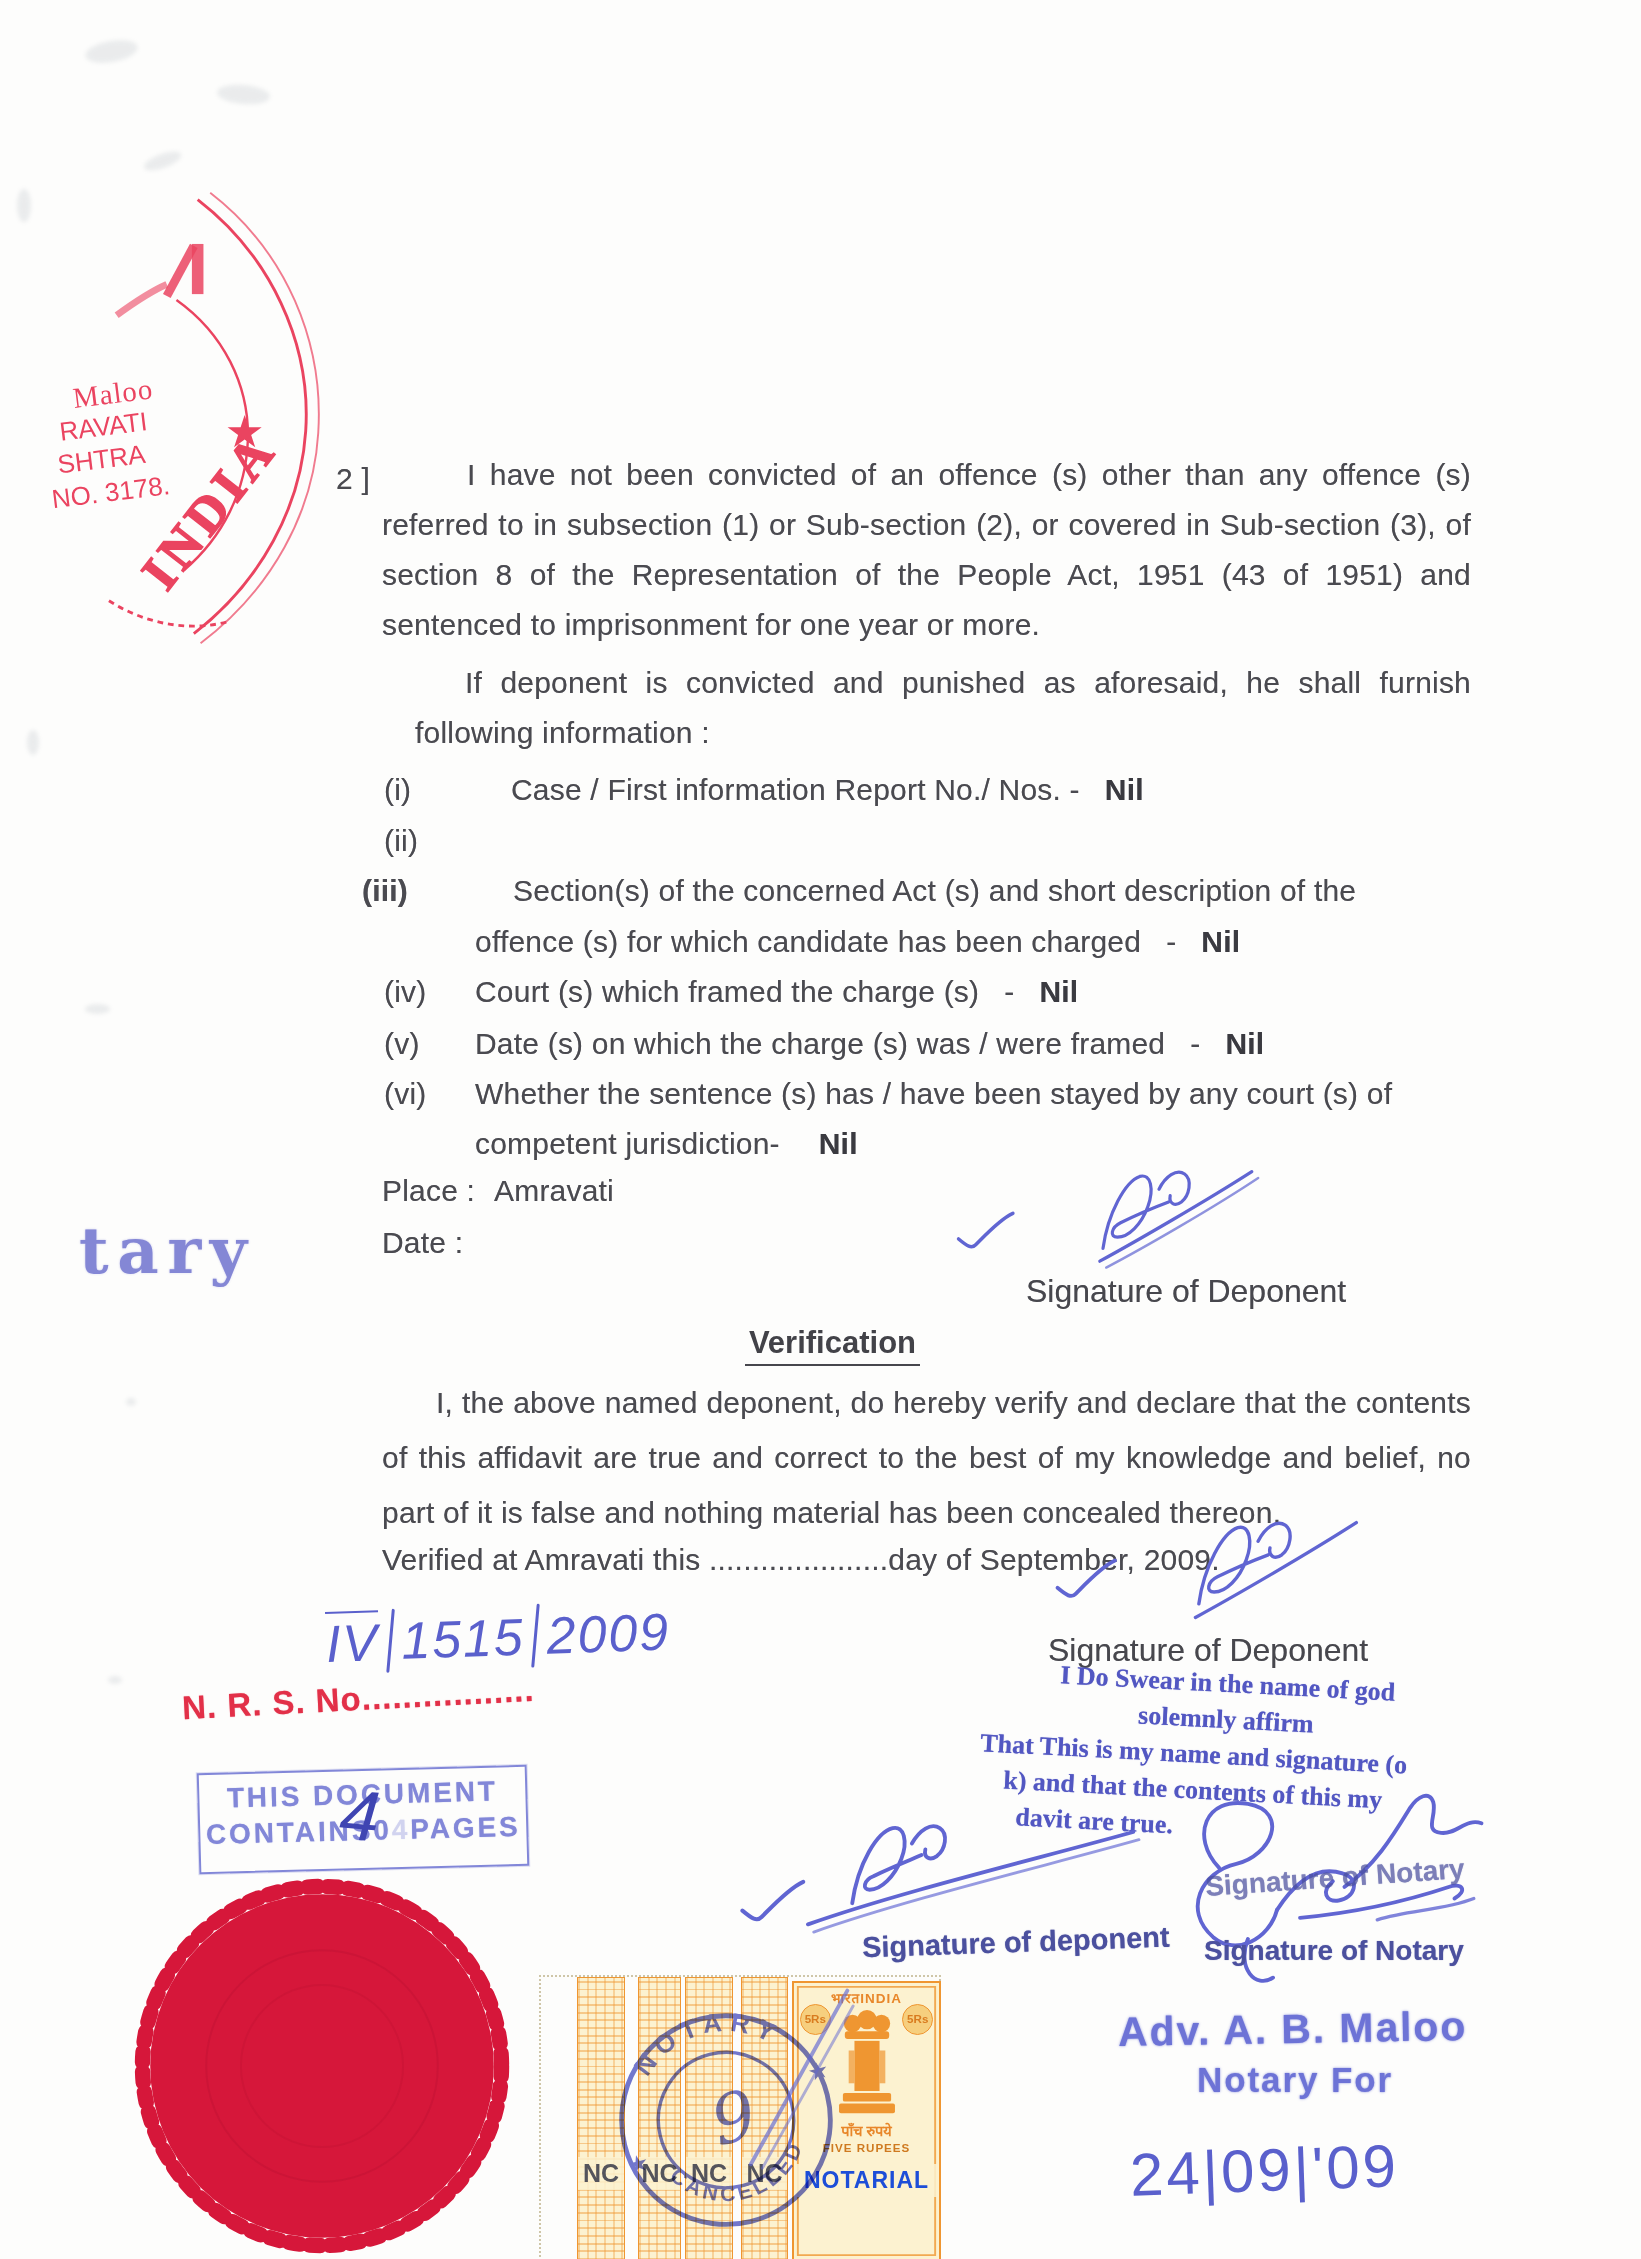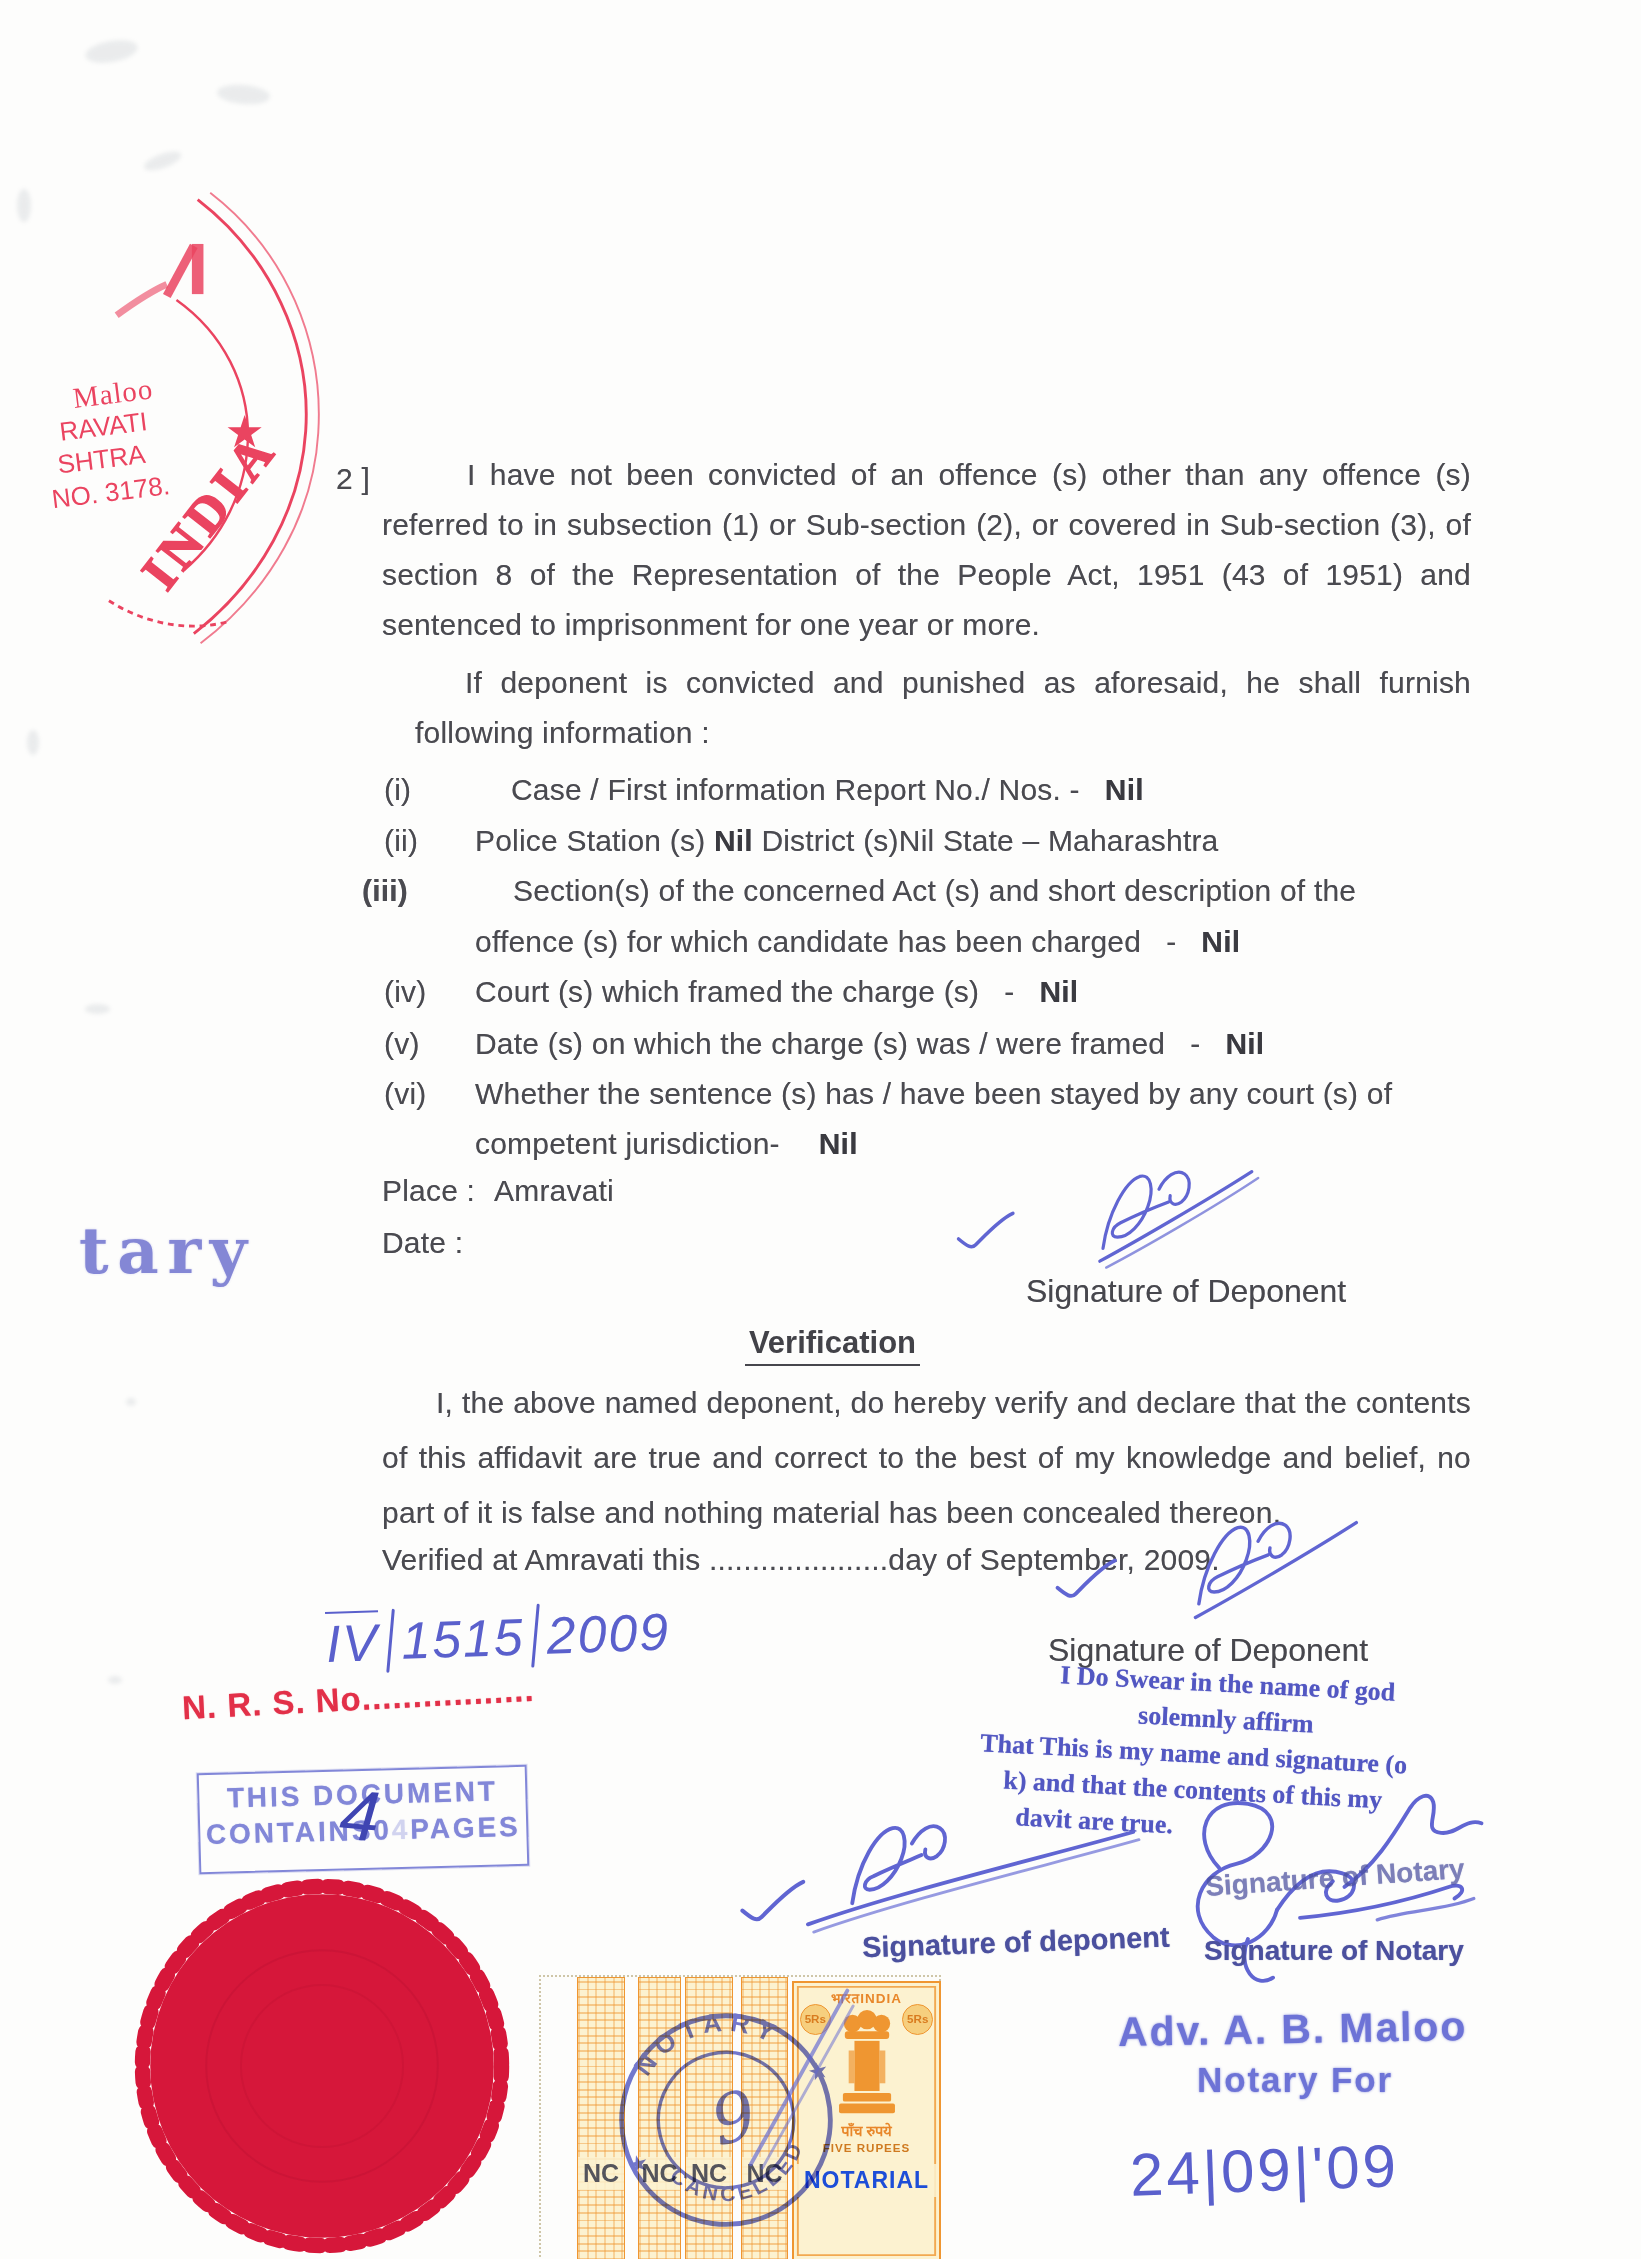--- a/index.html
+++ b/index.html
@@ -91,25 +91,20 @@
   <div class="abs doc just" style="left:382px;top:450px;width:1089px;text-indent:85px;">I  have not been convicted of an offence (s) other than any offence (s) referred to in subsection (1) or Sub-section (2), or covered in Sub-section (3), of section 8 of the Representation of the People Act, 1951 (43 of 1951) and sentenced to imprisonment for one year or more.</div>
 
   <div class="abs doc just" style="left:415px;top:658px;width:1056px;text-indent:50px;">If deponent is convicted and punished as aforesaid, he shall furnish following information :</div>
 
   <div class="abs doc" style="left:384px;top:765px;">(i)</div>
   <div class="abs doc" style="left:475px;top:765px;margin-left:36px;">
     <span>Case / First information Report No./ Nos. -</span><span class="nil gap">Nil</span>
   </div>
 
   <div class="abs doc" style="left:384px;top:816px;">(ii)</div>
-  <div class="abs doc" style="left:475px;top:816px;">
-    <span>Police Station (s)</span>
-    <span class="nil">Nil</span>
-    <span>District  (s)Nil  State – Maharashtra</span>
-  </div>
 
   <div class="abs doc bold" style="left:362px;top:866px;text-align:right;">(iii)</div>
   <div class="abs doc" style="left:475px;top:866px;width:999px;margin-left:38px;">Section(s) of the concerned Act (s) and short description of the</div>
   <div class="abs doc" style="left:475px;top:917px;">
     <span>offence (s) for which candidate has been charged</span><span class="gap">-</span><span class="nil gap">Nil</span>
   </div>
 
   <div class="abs doc" style="left:384px;top:967px;">(iv)</div>
   <div class="abs doc" style="left:475px;top:967px;">
     <span>Court (s) which framed the charge (s)</span><span class="gap">-</span><span class="nil gap">Nil</span>

